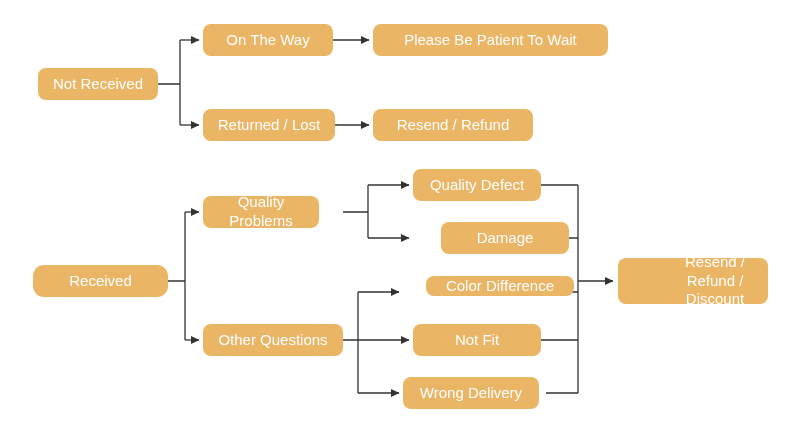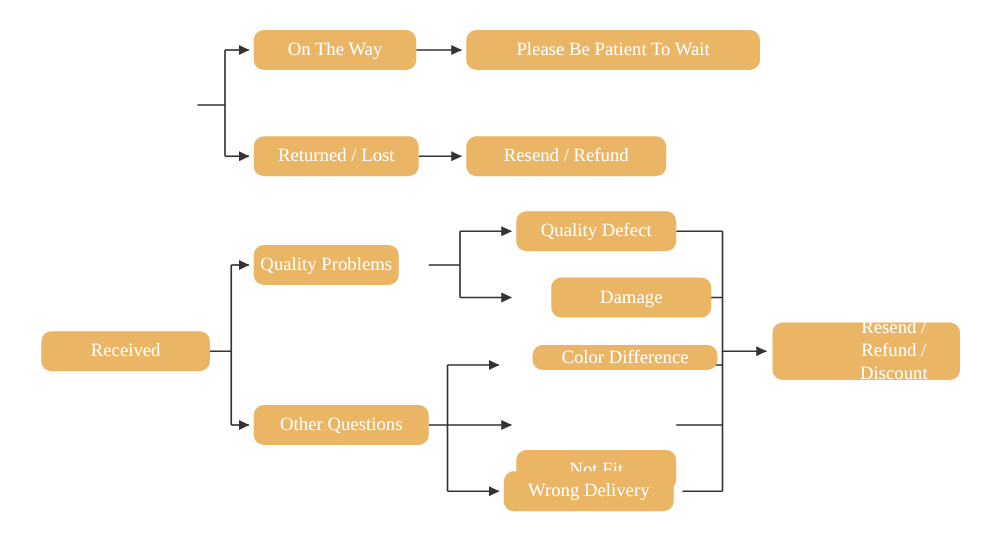--- a/index.html
+++ b/index.html
@@ -36,34 +36,33 @@
     color: var(--node-text, #ffffff);
     border-radius: 8px;
     display: flex;
     align-items: center;
     justify-content: center;
     text-align: center;
     font-size: 15px;
     line-height: 1.25;
     padding: 0 4px;
     box-sizing: border-box;
-    font-family: Liberation Serif, serif;
   }
   .n-not-received     { left: 38px;  top: 68px;  width: 120px; height: 32px; }
   .n-on-the-way       { left: 203px; top: 24px;  width: 130px; height: 32px; }
   .n-please-wait      { left: 373px; top: 24px;  width: 235px; height: 32px; }
   .n-returned-lost    { left: 203px; top: 109px; width: 132px; height: 32px; }
   .n-resend-refund    { left: 373px; top: 109px; width: 160px; height: 32px; }
-  .n-received         { left: 33px;  top: 265px; width: 135px; height: 32px; }
+  .n-received         { left: 33px;  top: 265px; width: 135px; height: 32px; border-radius: 11px; }
   .n-quality-problems { left: 203px; top: 196px; width: 116px; height: 32px; }
   .n-quality-defect   { left: 413px; top: 169px; width: 128px; height: 32px; }
   .n-damage           { left: 413px; top: 222px; width: 128px; height: 32px; margin-left: 28px; }
   .n-other-questions  { left: 203px; top: 324px; width: 140px; height: 32px; }
   .n-color-difference { left: 426px; top: 276px; width: 148px; height: 20px; }
-  .n-not-fit          { left: 413px; top: 324px; width: 128px; height: 32px; margin-top: 36px; }
+  .n-not-fit          { left: 413px; top: 324px; width: 128px; height: 32px; }
   .n-wrong-delivery   { left: 403px; top: 377px; width: 136px; height: 32px; }
   .n-final            { left: 618px; top: 258px; width: 150px; height: 46px; padding-left: 48px; }
 </style>
 </head>
 <body>
 
 <div class="canvas">
 
   <svg class="edges" width="800" height="442" viewBox="0 0 800 442" xmlns="http://www.w3.org/2000/svg">
     <defs>
@@ -90,20 +89,21 @@
 
     <path class="line" d="M343,340 H358 M358,292 V393"></path>
     <path class="line" d="M358,292 H399" marker-end="url(#arrow)"></path>
     <path class="line" d="M358,340 H409" marker-end="url(#arrow)"></path>
     <path class="line" d="M358,393 H399" marker-end="url(#arrow)"></path>
 
     <path class="line" d="M541,185 H578 M541,238 H578 M551,292 H578 M541,340 H578 M546,393 H578 M578,185 V393"></path>
     <path class="line" d="M578,281 H613" marker-end="url(#arrow)"></path>
   </svg>
 
+  <div class="node n-not-received">Not Received</div>
   <div class="node n-on-the-way">On The Way</div>
   <div class="node n-please-wait">Please Be Patient To Wait</div>
   <div class="node n-resend-refund">Resend / Refund</div>
   <div class="node n-returned-lost">Returned / Lost</div>
   <div class="node n-received">Received</div>
   <div class="node n-quality-problems">Quality Problems</div>
   <div class="node n-quality-defect">Quality Defect</div>
   <div class="node n-damage">Damage</div>
   <div class="node n-other-questions">Other Questions</div>
   <div class="node n-color-difference">Color Difference</div>

